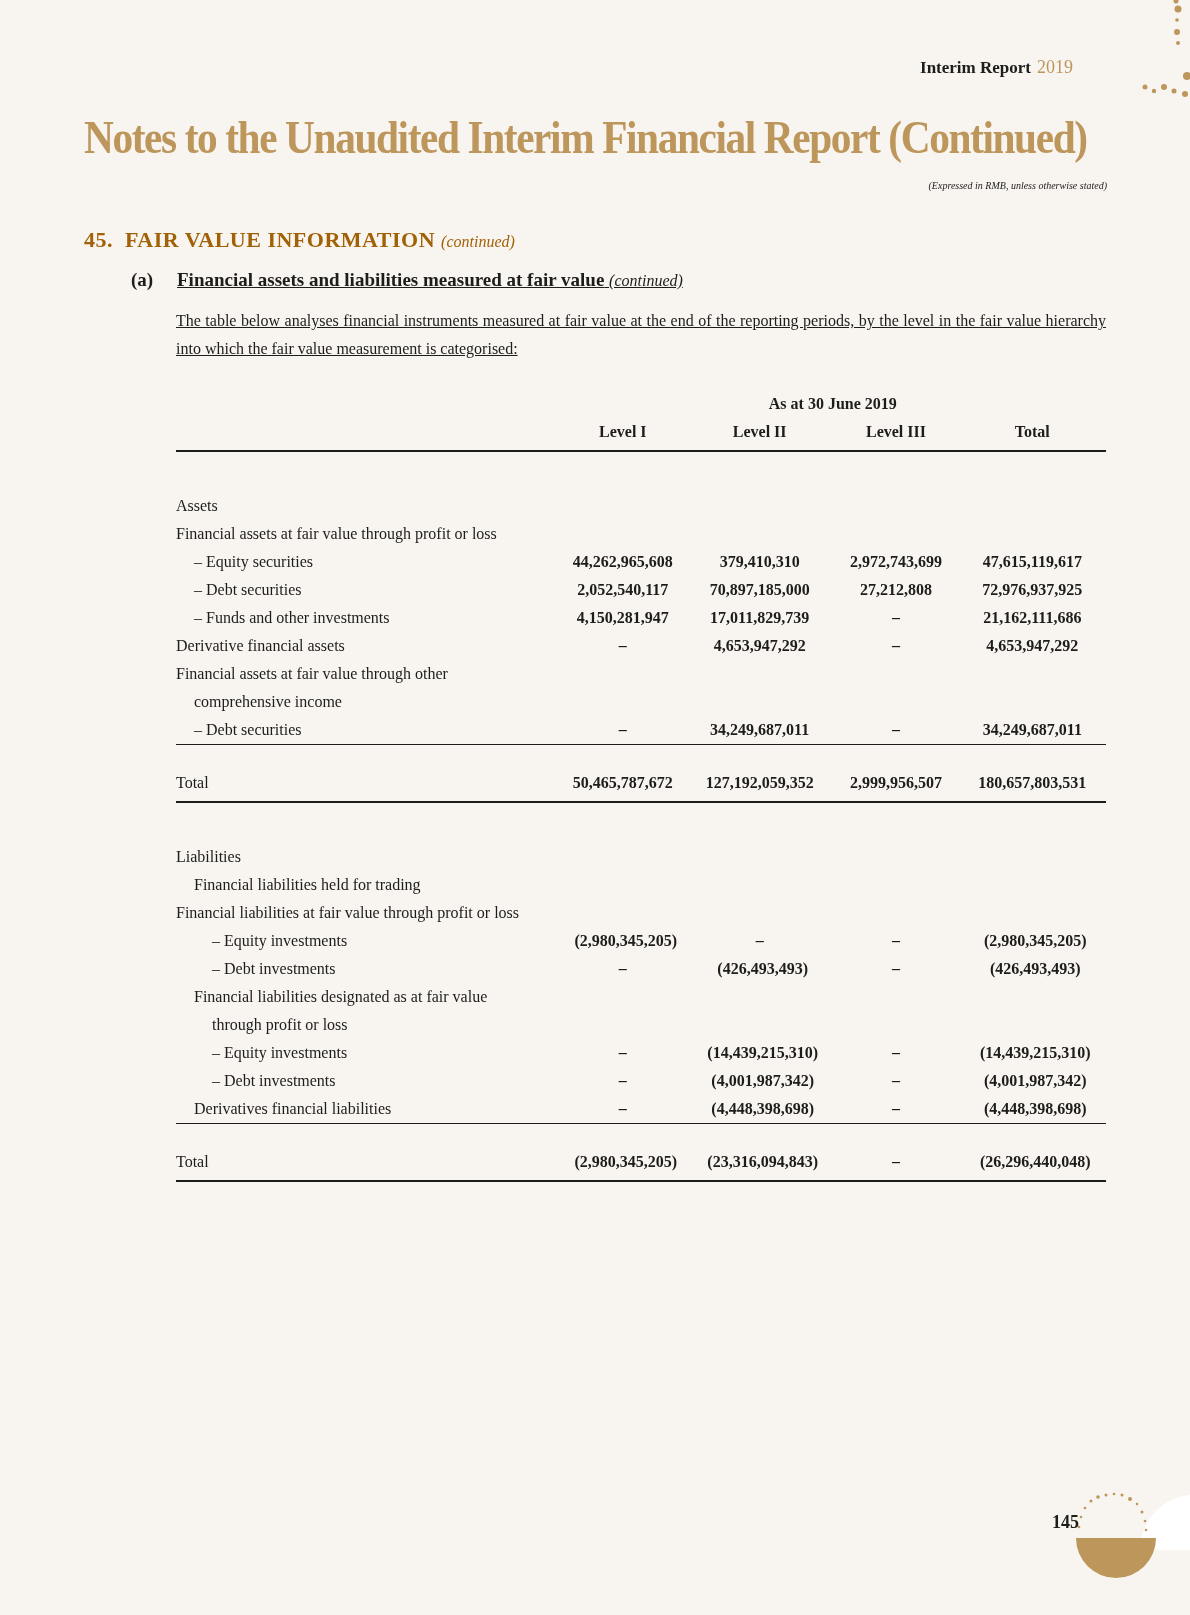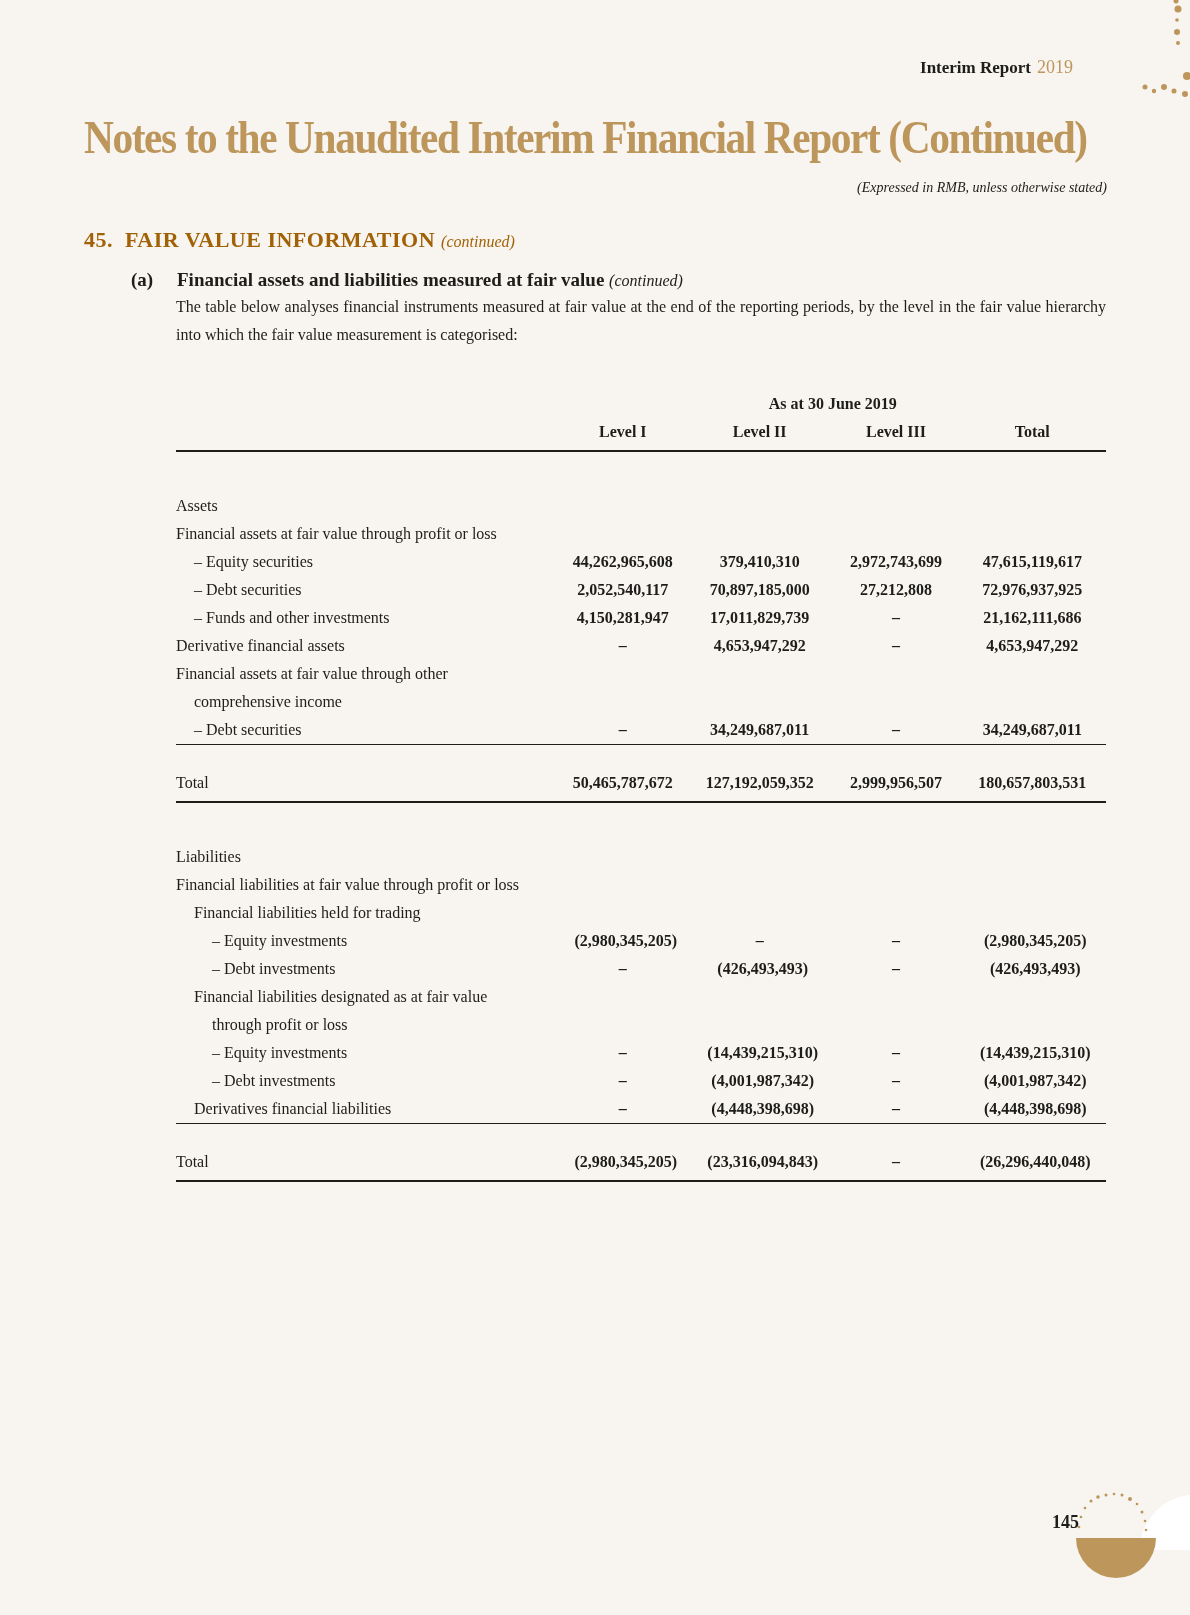--- a/index.html
+++ b/index.html
@@ -14,31 +14,31 @@
   .running-head { position: absolute; top: 57px; right: 117px; font-size: 17px; font-weight: bold; }
   .running-head .year { color: #bd965c; font-weight: normal; font-size: 18px; margin-left: 6px; }
   .deco-top { position: absolute; top: 0; right: 0; }
 
   .page-title {
     position: absolute; top: 110px; left: 84px;
     font-size: 47px; font-weight: bold; color: #bd965c;
     letter-spacing: -1.6px; transform: scaleX(0.88); transform-origin: left top;
     white-space: nowrap;
   }
-  .expressed { position: absolute; top: 180px; right: 83px; font-style: italic; font-size: 14px; }
+  .expressed { position: absolute; top: 180px; right: 83px; font-style: italic; font-size: 10px; }
 
   .section-heading { position: absolute; top: 227px; left: 84px; font-size: 22px; font-weight: bold; color: #a16207; letter-spacing: 0.5px; }
   .section-heading .num { margin-right: 12px; }
   .section-heading .cont { font-style: italic; font-weight: normal; font-size: 16px; letter-spacing: 0; }
 
-  .sub-heading { position: absolute; top: 269px; left: 131px; font-size: 19px; font-weight: bold; }
+  .sub-heading { position: absolute; top: 269px; left: 131px; font-size: 19px; font-weight: bold; text-decoration: underline; }
   .sub-heading .label { display: inline-block; width: 46px; }
   .sub-heading .cont { font-style: italic; font-weight: normal; font-size: 16px; }
 
-  .intro { position: absolute; top: 293px; left: 176px; width: 930px; font-size: 16px; line-height: 28px; text-align: justify; }
+  .intro { position: absolute; top: 307px; left: 176px; width: 930px; font-size: 16px; line-height: 28px; text-align: justify; text-decoration: underline; }
 
   
   .fv-table { position: absolute; top: 390px; left: 176px; width: 930px; border-collapse: collapse; font-size: 16px; }
   .fv-table td, .fv-table th { padding: 0; height: 28px; line-height: 28px; vertical-align: bottom; }
   .fv-table th { font-weight: bold; }
   .col-label { width: 385px; text-align: left; }
   .col-num { width: 130px; text-align: center; font-weight: bold; padding-right: 10px !important; }
   .col-num.last { padding-right: 10px !important; }
   .period-head { text-align: center; }
   .hdr-row th { border-bottom: 2px solid #1d1d1b; padding-bottom: 4px !important; }
@@ -186,25 +186,25 @@
       </tr>
     <tr class="spacer">
         <td colspan="5"></td>
       </tr>
     <tr>
         <td class="col-label">Liabilities</td>
         <td colspan="4"></td>
       </tr>
 
     <tr>
+      <td class="col-label indent1">Financial liabilities held for trading</td>
+      <td colspan="4"></td>
+    </tr>
+    <tr>
       <td class="col-label">Financial liabilities at fair value through profit or loss</td>
-      <td colspan="4"></td>
-    </tr>
-    <tr>
-      <td class="col-label indent1">Financial liabilities held for trading</td>
       <td colspan="4"></td>
     </tr>
     <tr>
       <td class="col-label indent2">– Equity investments</td>
       <td class="col-num neg">(2,980,345,205)</td>
       <td class="col-num">–</td>
       <td class="col-num">–</td>
       <td class="col-num neg">(2,980,345,205)</td>
     </tr>
     <tr>

